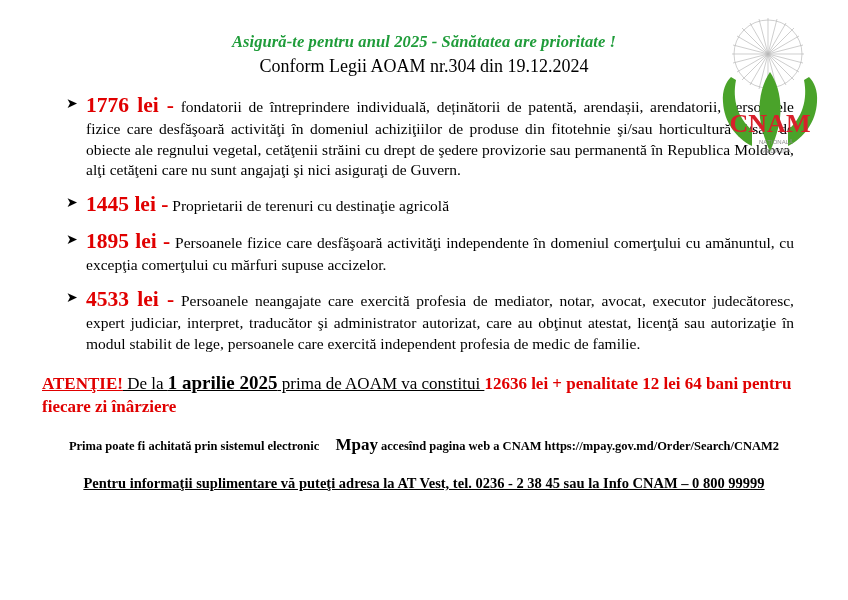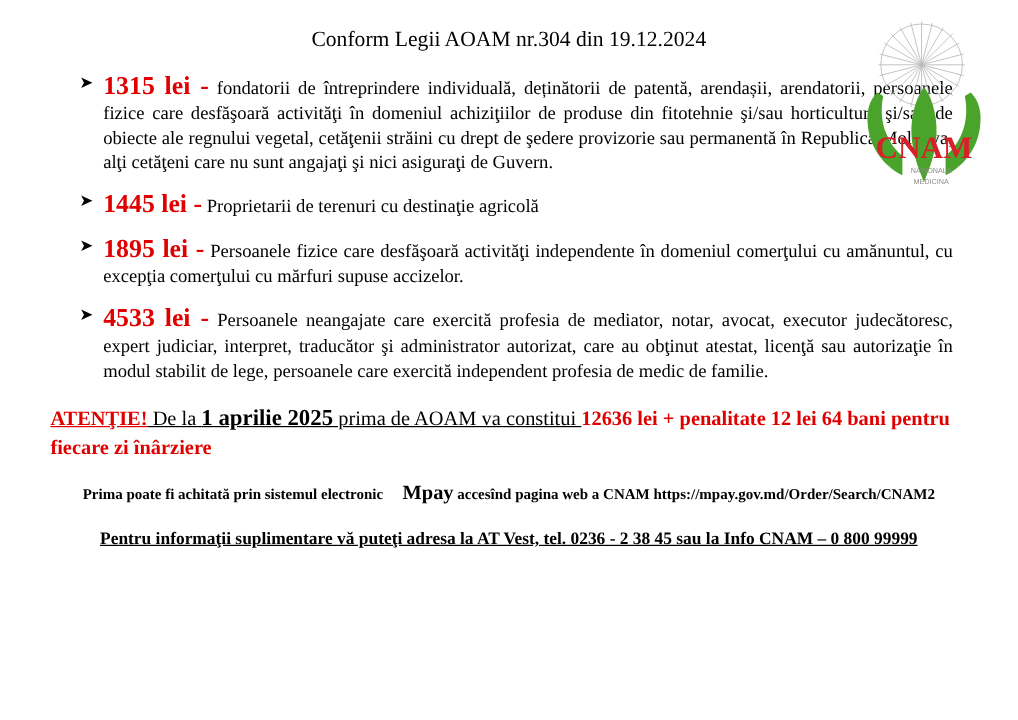--- a/index.html
+++ b/index.html
@@ -202,29 +202,30 @@
       <path d="M60 66 C56 86 62 104 76 116 L76 132 C60 124 48 108 47 88 C46 76 50 68 55 63 Z" fill="#4aa32a"></path>
       <path d="M128 66 C132 86 126 104 112 116 L112 132 C128 124 140 108 141 88 C142 76 138 68 133 63 Z" fill="#4aa32a"></path>
       <path d="M94 58 C86 70 82 86 84 104 C86 120 92 132 94 138 C96 132 102 120 104 104 C106 86 102 70 94 58 Z" fill="#4aa32a"></path>
       <text x="94" y="118" text-anchor="middle" font-family="Liberation Serif, serif" font-size="26" font-weight="bold" fill="#d8202a">CNAM</text>
       <text x="100" y="130" text-anchor="middle" font-family="Liberation Sans, sans-serif" font-size="6" fill="#8d8d8d">NAŢIONALĂ</text>
       <text x="100" y="139" text-anchor="middle" font-family="Liberation Sans, sans-serif" font-size="6" fill="#8d8d8d">MEDICINA</text>
     </svg>
   </div>
 
   <div class="header">
+    <div class="line-slogan">Asigură-te pentru anul 2025 - Sănătatea are prioritate !</div>
     <div class="line-law">Conform Legii AOAM nr.304 din 19.12.2024</div>
   </div>
 
   <div class="list">
 
     <div class="item">
       <div class="bullet">➤</div>
       <div class="item-body">
-        <span class="amount">1315 lei -</span>
+        <span class="amount">1776 lei -</span>
         <span>fondatorii de întreprindere individuală, deținătorii de patentă, arendașii, arendatorii, persoanele fizice care desfăşoară activităţi în domeniul achiziţiilor de produse din fitotehnie şi/sau horticultură şi/sau de obiecte ale regnului vegetal, cetăţenii străini cu drept de şedere provizorie sau permanentă în Republica Moldova, alţi cetăţeni care nu sunt angajaţi şi nici asiguraţi de Guvern.</span>
       </div>
     </div>
 
     <div class="item">
       <div class="bullet">➤</div>
       <div class="item-body">
         <span class="amount">1445 lei -</span>
         <span>Proprietarii de terenuri cu destinaţie agricolă</span>
       </div>

